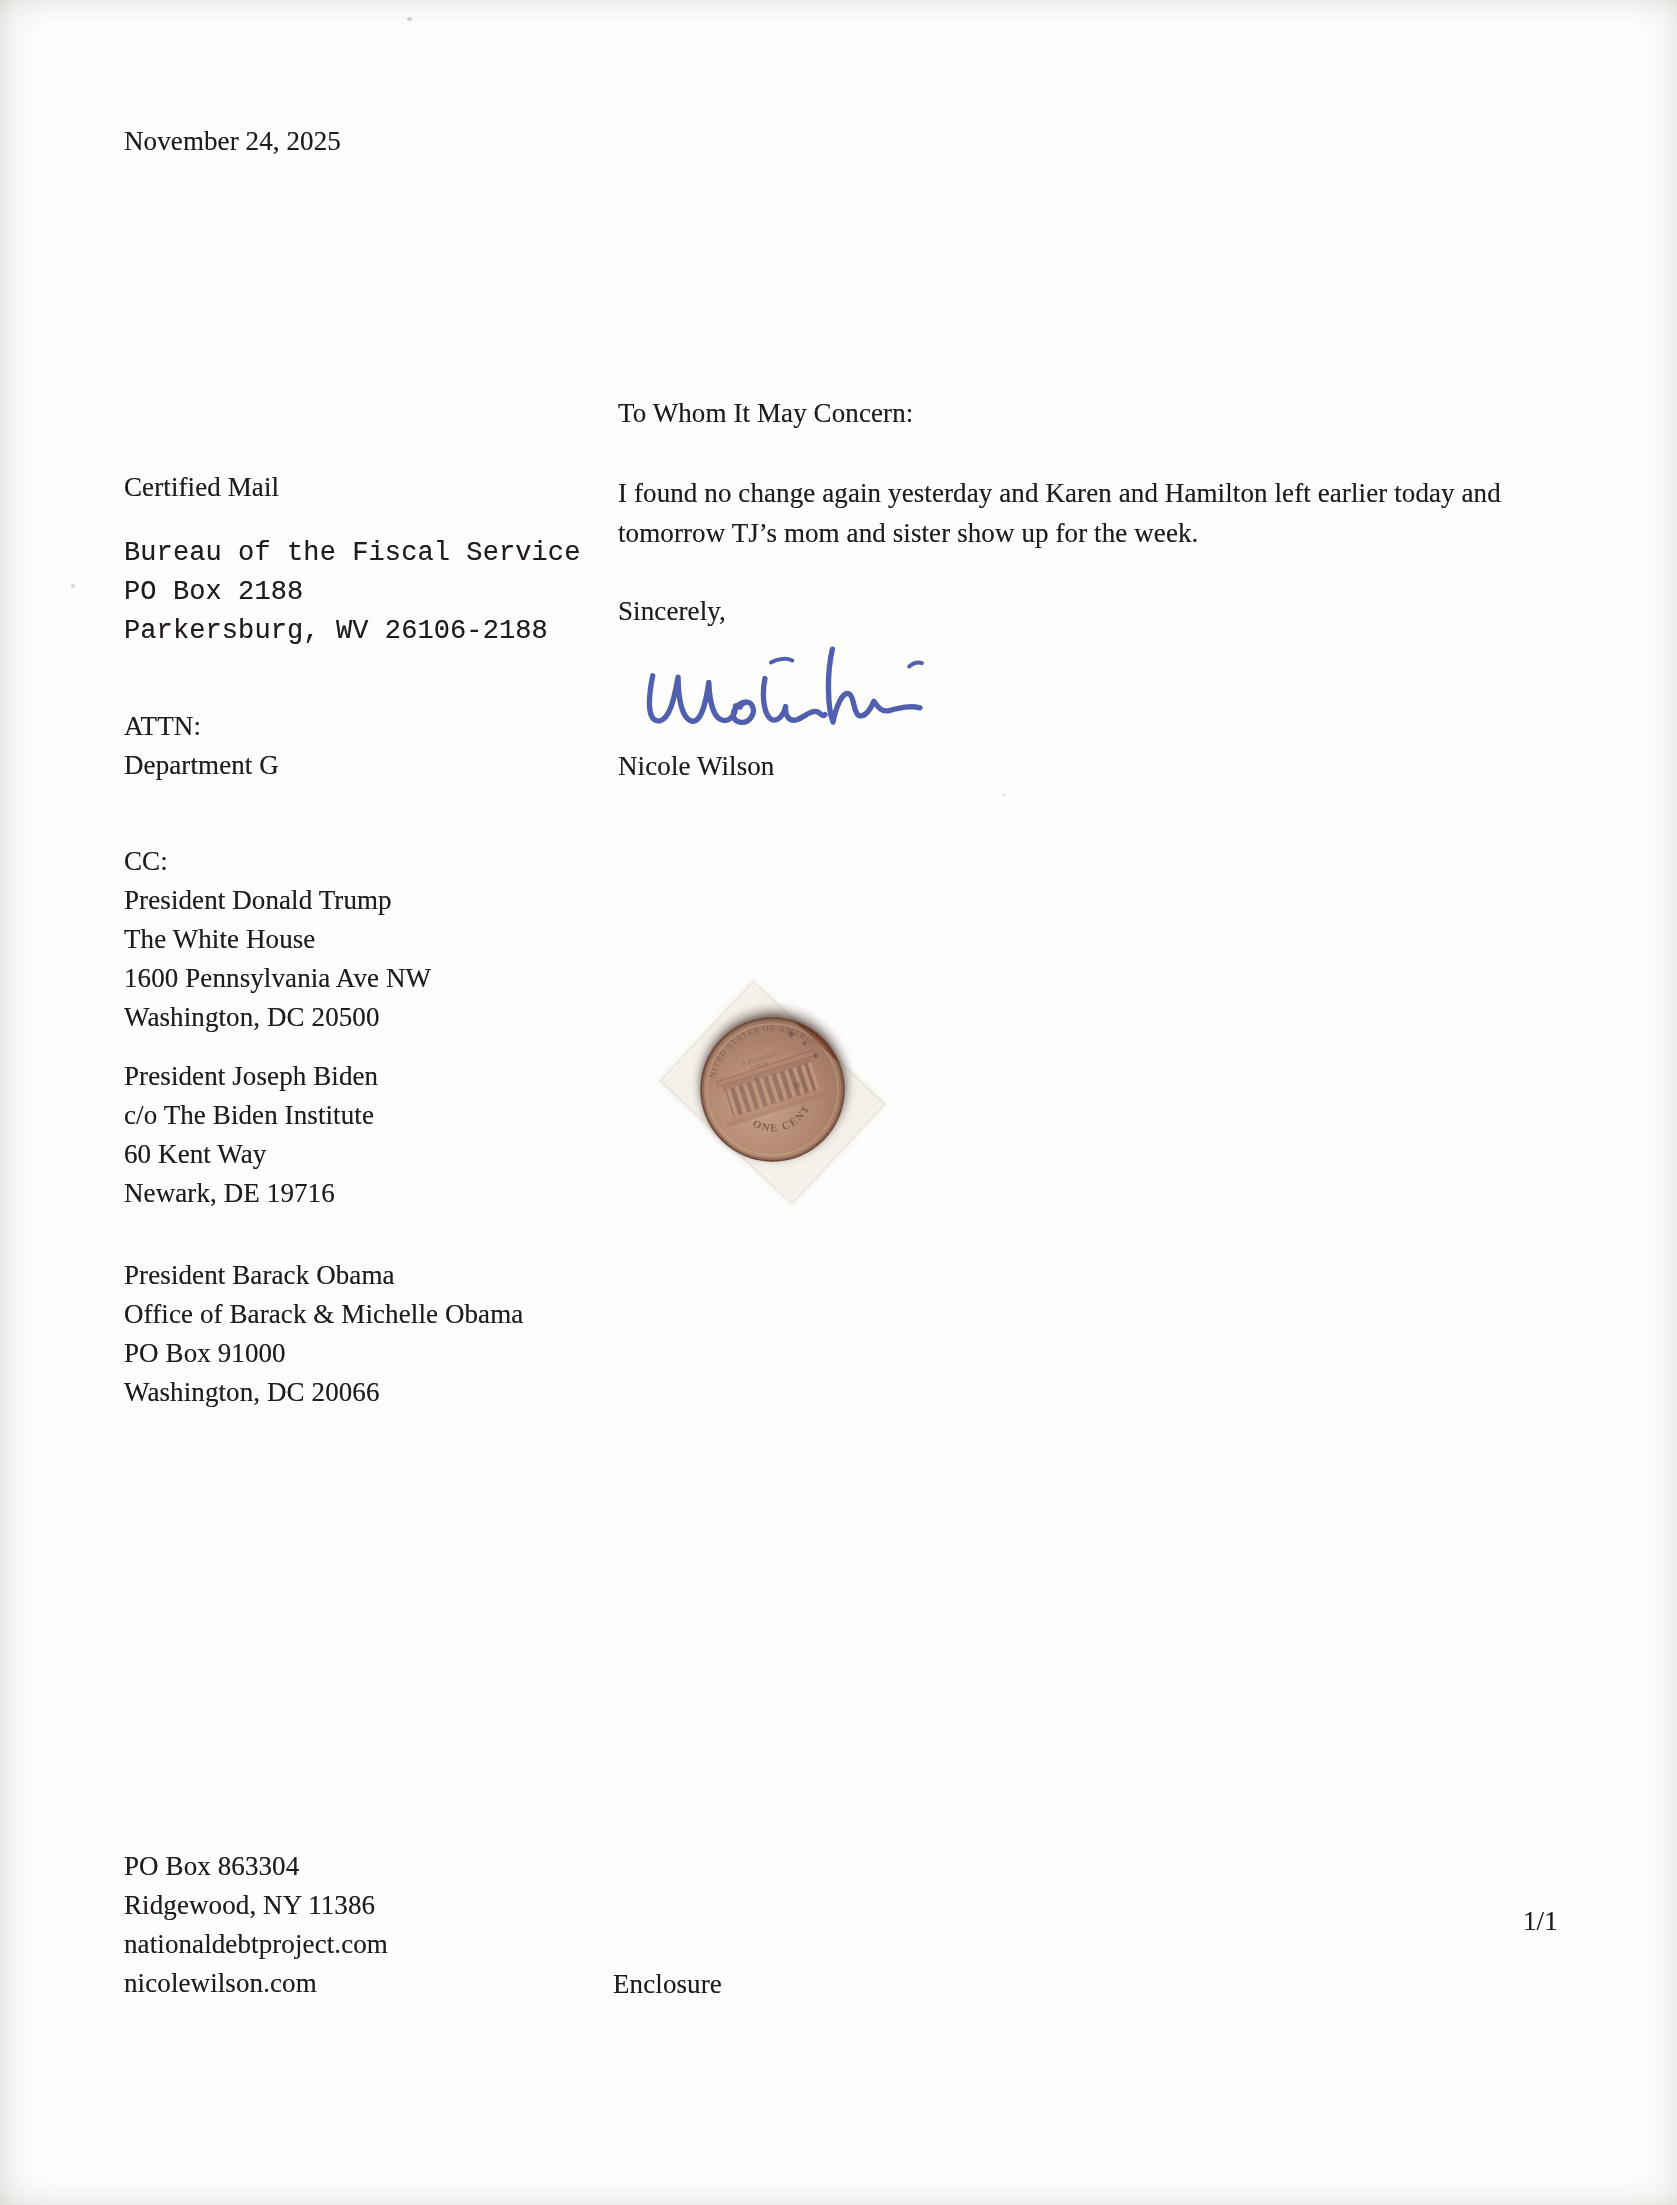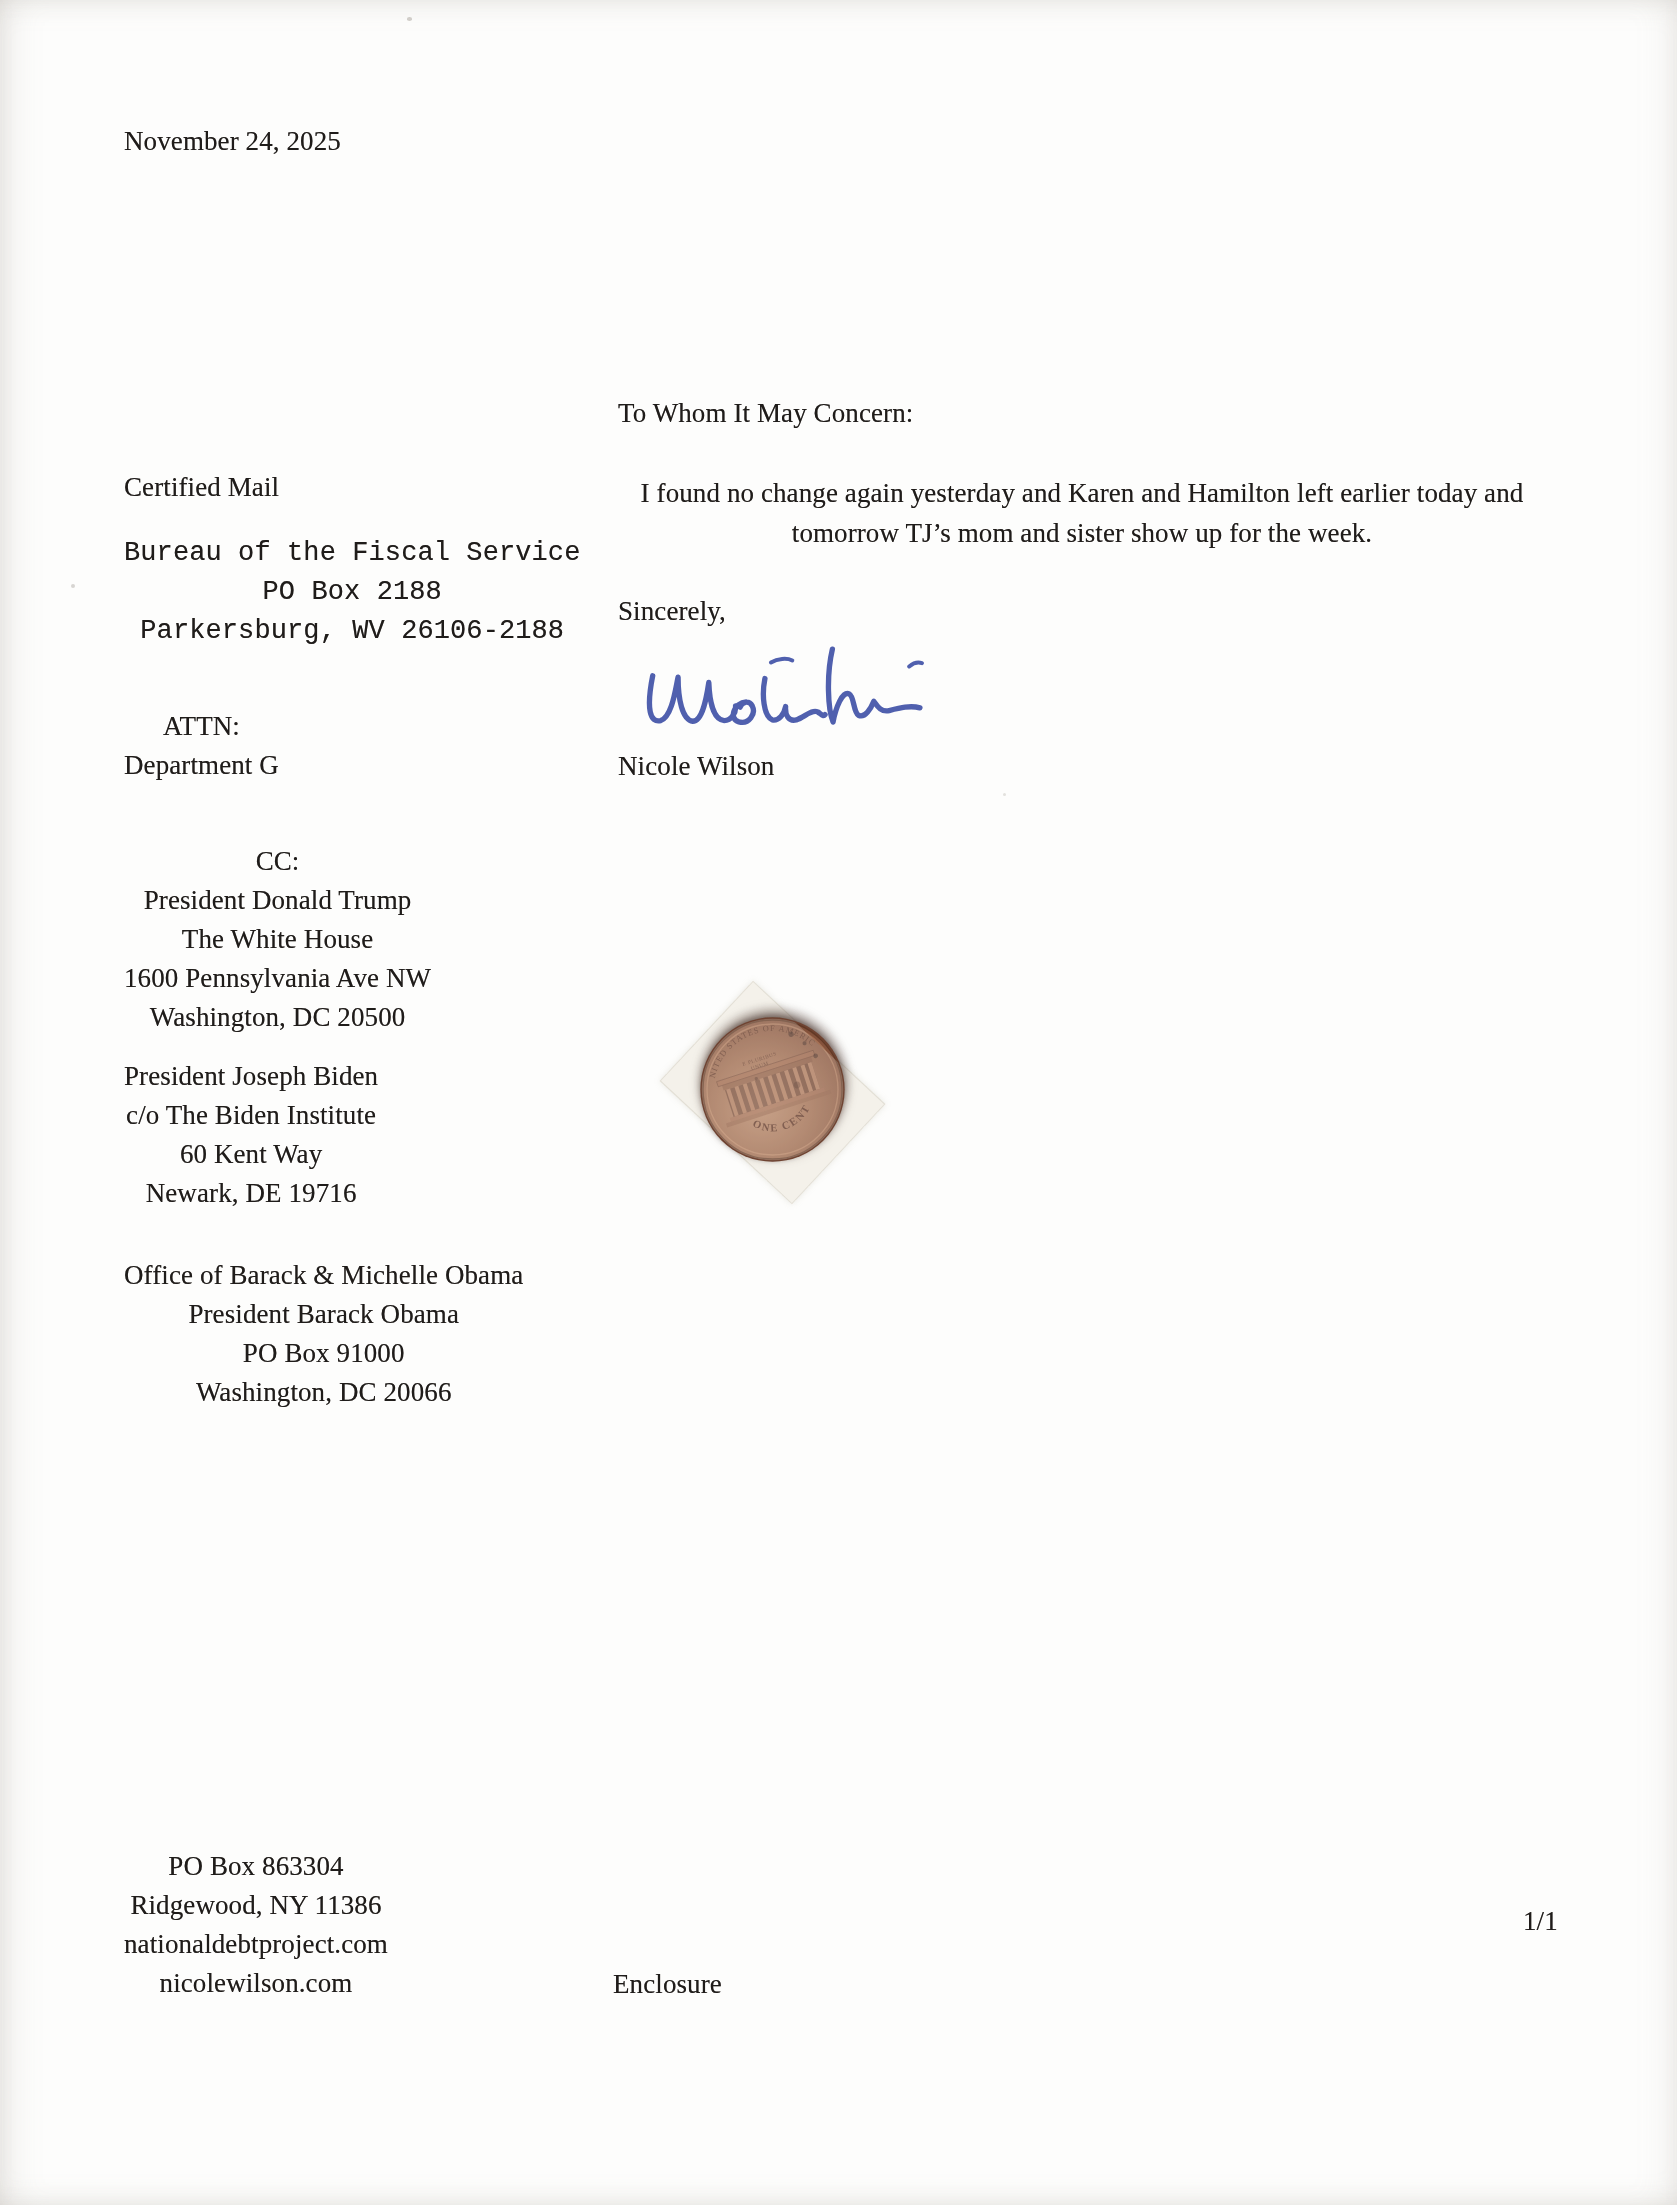--- a/index.html
+++ b/index.html
@@ -4,21 +4,21 @@
 <style>
   html, body { margin: 0; padding: 0; }
   body {
     width: 1678px; height: 2205px;
     background: #fdfdfc;
     position: relative;
     font-family: "Liberation Serif", "DejaVu Serif", serif;
     color: #1f1c1a;
     overflow: hidden;
   }
-  .sheet { position: absolute; inset: 0; text-align: center; }
+  .sheet { position: absolute; inset: 0; }
   .txt {
     position: absolute;
     font-size: 27px;
     line-height: 39px;
     letter-spacing: 0.1px;
     white-space: nowrap;
     text-shadow: 0 0 0.6px rgba(45,38,32,0.55);
   }
   .wrap { white-space: normal; }
   .edge-overlay {
@@ -79,22 +79,22 @@
   </div>
 
   <div class="txt" style="left:124px; top:1057px;">
     <div>President Joseph Biden</div>
     <div>c/o The Biden Institute</div>
     <div>60 Kent Way</div>
     <div>Newark, DE 19716</div>
   </div>
 
   <div class="txt" style="left:124px; top:1256px;">
+    <div>President Barack Obama</div>
     <div>Office of Barack &amp; Michelle Obama</div>
-    <div>President Barack Obama</div>
     <div>PO Box 91000</div>
     <div>Washington, DC 20066</div>
   </div>
 
   <div class="txt" style="left:618px; top:394px;">To Whom It May Concern:</div>
 
   <div class="txt wrap" style="left:618px; top:473px; width:928px; line-height:40px;">I found no change again yesterday and Karen and Hamilton left earlier today and tomorrow TJ’s mom and sister show up for the week.</div>
 
   <div class="txt" style="left:618px; top:592px;">Sincerely,</div>
 

